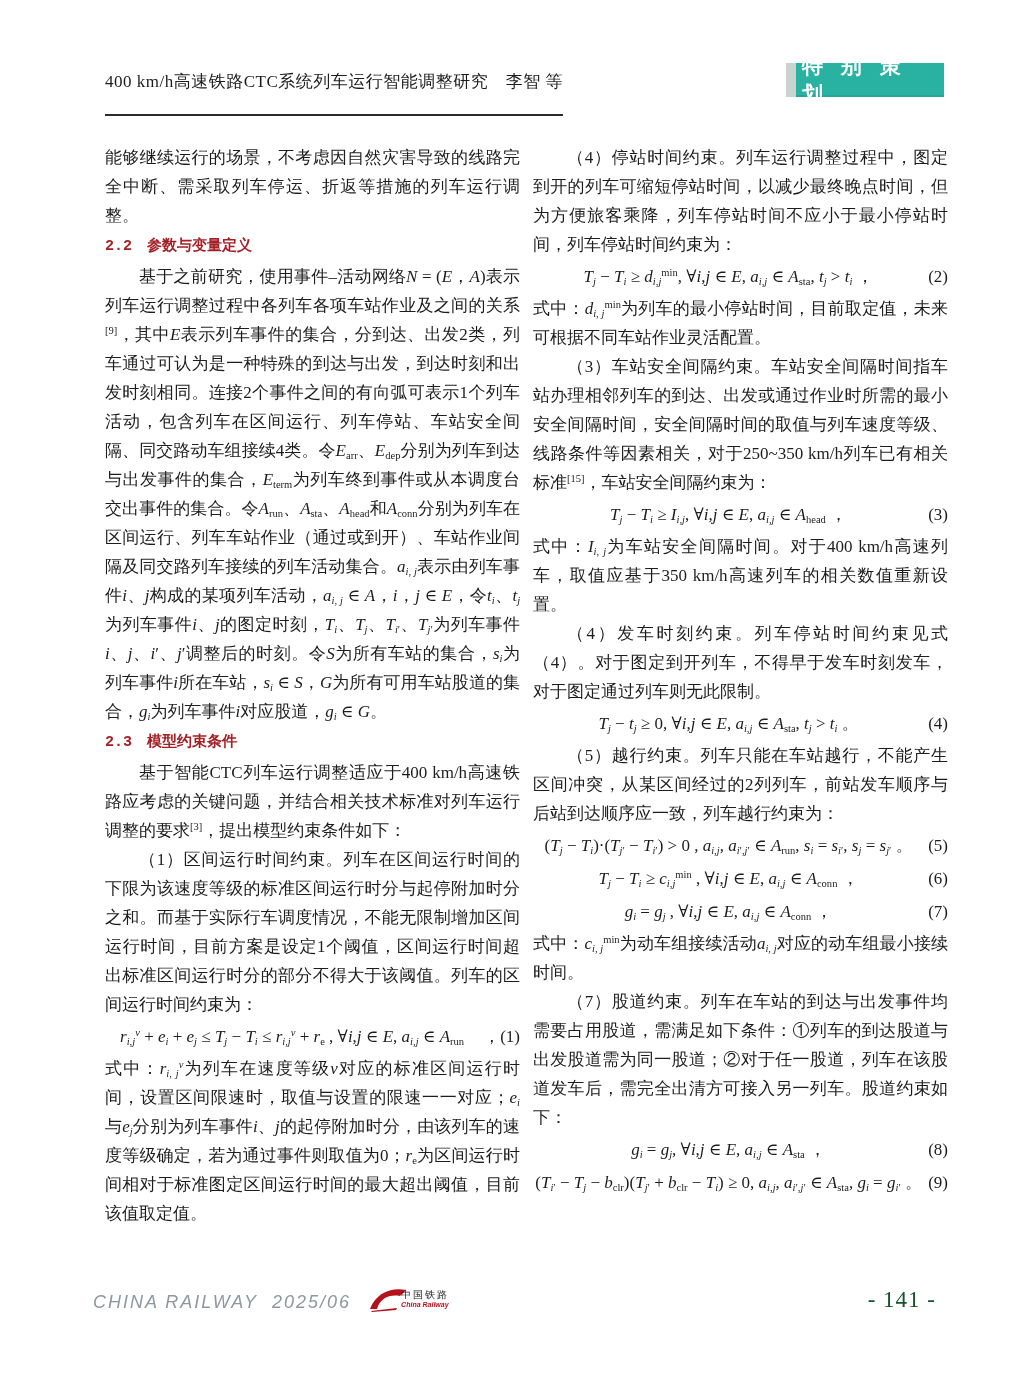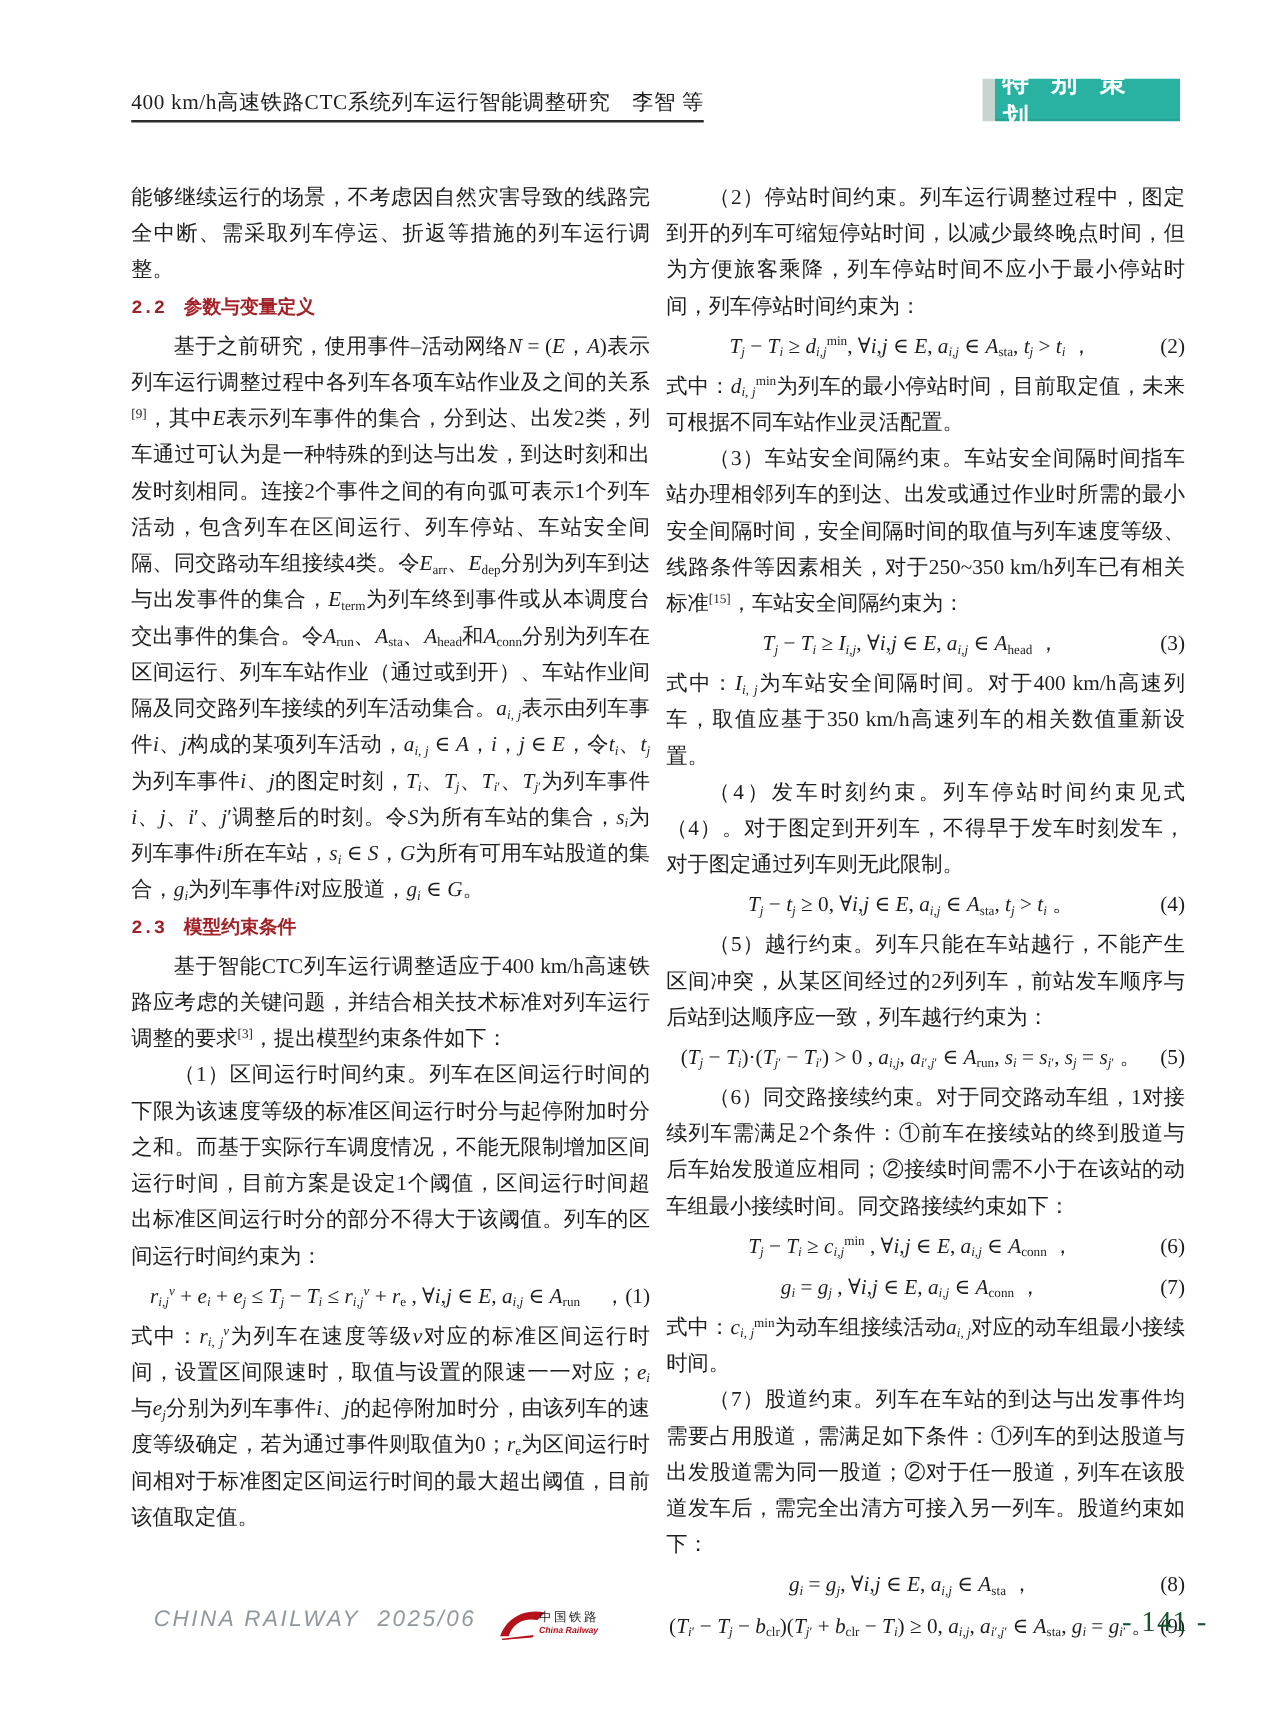--- a/index.html
+++ b/index.html
@@ -11,21 +11,21 @@
   }
   html,body{margin:0;padding:0;background:#ffffff;}
   .page{
     position:relative;width:1020px;height:1375px;background:#ffffff;
     font-family:"Liberation Serif","DejaVu Serif",serif;color:#1d1d1d;overflow:hidden;
   }
   
   .running-title{
     position:absolute;left:105px;top:70px;display:inline-block;
     font-size:17px;letter-spacing:0.5px;color:#1d1d1d;
-    padding-bottom:3px;border-bottom:2px solid #2b2b2b;white-space:nowrap;
+    padding-bottom:21px;border-bottom:2px solid #2b2b2b;white-space:nowrap;
   }
   .badge{
     position:absolute;left:786px;top:63px;height:34px;display:flex;align-items:stretch;
   }
   .badge-strip{width:10px;background:var(--badge-strip);}
   .badge-text{
     width:142px;background:var(--accent-teal);color:#ffffff;
     display:flex;align-items:center;justify-content:center;
     font-family:"Liberation Sans","DejaVu Sans",sans-serif;
     font-size:21px;font-weight:bold;letter-spacing:6px;padding-left:6px;
@@ -45,22 +45,22 @@
   }
   sub,sup{font-size:0.62em;line-height:0;}
   sub{vertical-align:-0.28em;}
   sup{vertical-align:0.55em;}
   i{font-style:italic;}
   .eq{display:flex;align-items:baseline;margin:2px 0;line-height:31px;}
   .eq-body{flex:1;text-align:center;}
   .eq-num{text-align:right;padding-left:4px;}
   
   .footer{
-    position:absolute;left:123px;top:1285px;width:843px;
-    display:flex;align-items:flex-start;
+    position:absolute;left:93px;top:1285px;width:843px;
+    display:flex;align-items:flex-end;
   }
   .journal{
     font-family:"Liberation Sans","DejaVu Sans",sans-serif;font-style:italic;
     color:var(--footer-gray);font-size:18px;letter-spacing:2px;white-space:nowrap;
   }
   .journal.issue{margin-left:14px;}
   .logo{display:flex;align-items:center;margin-left:16px;}
   .logo svg{display:block;}
   .logo-text{display:flex;flex-direction:column;margin-left:-6px;line-height:1;}
   .logo-cn{font-size:10px;font-weight:normal;color:#1d1d1d;letter-spacing:2px;font-family:"Liberation Sans",sans-serif;}
@@ -89,21 +89,21 @@
       <p class="indent">基于智能CTC列车运行调整适应于400 km/h高速铁路应考虑的关键问题，并结合相关技术标准对列车运行调整的要求<sup>[3]</sup>，提出模型约束条件如下：</p>
       <p class="indent">（1）区间运行时间约束。列车在区间运行时间的下限为该速度等级的标准区间运行时分与起停附加时分之和。而基于实际行车调度情况，不能无限制增加区间运行时间，目前方案是设定1个阈值，区间运行时间超出标准区间运行时分的部分不得大于该阈值。列车的区间运行时间约束为：</p>
       <div class="eq">
         <span class="eq-body"><i>r</i><sub><i>i</i>,<i>j</i></sub><sup><i>v</i></sup> + <i>e</i><sub><i>i</i></sub> + <i>e</i><sub><i>j</i></sub> ≤ <i>T</i><sub><i>j</i></sub> − <i>T</i><sub><i>i</i></sub> ≤ <i>r</i><sub><i>i</i>,<i>j</i></sub><sup><i>v</i></sup> + <i>r</i><sub>e</sub> , ∀<i>i</i>,<i>j</i> ∈ <i>E</i>, <i>a</i><sub><i>i</i>,<i>j</i></sub> ∈ <i>A</i><sub>run</sub></span>
         <span class="eq-num">，(1)</span>
       </div>
       <p>式中：<i>r</i><sub><i>i</i>, <i>j</i></sub><sup><i>v</i></sup>为列车在速度等级<i>v</i>对应的标准区间运行时间，设置区间限速时，取值与设置的限速一一对应；<i>e</i><sub><i>i</i></sub>与<i>e</i><sub><i>j</i></sub>分别为列车事件<i>i</i>、<i>j</i>的起停附加时分，由该列车的速度等级确定，若为通过事件则取值为0；<i>r</i><sub>e</sub>为区间运行时间相对于标准图定区间运行时间的最大超出阈值，目前该值取定值。</p>
     </div>
 
     <div class="col col-right">
-      <p class="indent">（2）停站时间约束。列车运行调整过程中，图定到开的列车可缩短停站时间，以减少最终晚点时间，但为方便旅客乘降，列车停站时间不应小于最小停站时间，列车停站时间约束为：</p>
+      <p class="indent">（4）停站时间约束。列车运行调整过程中，图定到开的列车可缩短停站时间，以减少最终晚点时间，但为方便旅客乘降，列车停站时间不应小于最小停站时间，列车停站时间约束为：</p>
       <div class="eq">
         <span class="eq-body"><i>T</i><sub><i>j</i></sub> − <i>T</i><sub><i>i</i></sub> ≥ <i>d</i><sub><i>i</i>,<i>j</i></sub><sup>min</sup>, ∀<i>i</i>,<i>j</i> ∈ <i>E</i>, <i>a</i><sub><i>i</i>,<i>j</i></sub> ∈ <i>A</i><sub>sta</sub>, <i>t</i><sub><i>j</i></sub> &gt; <i>t</i><sub><i>i</i></sub> ，</span>
         <span class="eq-num">(2)</span>
       </div>
       <p>式中：<i>d</i><sub><i>i</i>, <i>j</i></sub><sup>min</sup>为列车的最小停站时间，目前取定值，未来可根据不同车站作业灵活配置。</p>
       <p class="indent">（3）车站安全间隔约束。车站安全间隔时间指车站办理相邻列车的到达、出发或通过作业时所需的最小安全间隔时间，安全间隔时间的取值与列车速度等级、线路条件等因素相关，对于250~350 km/h列车已有相关标准<sup>[15]</sup>，车站安全间隔约束为：</p>
       <div class="eq">
         <span class="eq-body"><i>T</i><sub><i>j</i></sub> − <i>T</i><sub><i>i</i></sub> ≥ <i>I</i><sub><i>i</i>,<i>j</i></sub>, ∀<i>i</i>,<i>j</i> ∈ <i>E</i>, <i>a</i><sub><i>i</i>,<i>j</i></sub> ∈ <i>A</i><sub>head</sub> ，</span>
         <span class="eq-num">(3)</span>
       </div>
@@ -111,21 +111,20 @@
       <p class="indent">（4）发车时刻约束。列车停站时间约束见式（4）。对于图定到开列车，不得早于发车时刻发车，对于图定通过列车则无此限制。</p>
       <div class="eq">
         <span class="eq-body"><i>T</i><sub><i>j</i></sub> − <i>t</i><sub><i>j</i></sub> ≥ 0, ∀<i>i</i>,<i>j</i> ∈ <i>E</i>, <i>a</i><sub><i>i</i>,<i>j</i></sub> ∈ <i>A</i><sub>sta</sub>, <i>t</i><sub><i>j</i></sub> &gt; <i>t</i><sub><i>i</i></sub> 。</span>
         <span class="eq-num">(4)</span>
       </div>
       <p class="indent">（5）越行约束。列车只能在车站越行，不能产生区间冲突，从某区间经过的2列列车，前站发车顺序与后站到达顺序应一致，列车越行约束为：</p>
       <div class="eq">
         <span class="eq-body">(<i>T</i><sub><i>j</i></sub> − <i>T</i><sub><i>i</i></sub>)·(<i>T</i><sub><i>j</i>′</sub> − <i>T</i><sub><i>i</i>′</sub>) &gt; 0 , <i>a</i><sub><i>i</i>,<i>j</i></sub>, <i>a</i><sub><i>i</i>′,<i>j</i>′</sub> ∈ <i>A</i><sub>run</sub>, <i>s</i><sub><i>i</i></sub> = <i>s</i><sub><i>i</i>′</sub>, <i>s</i><sub><i>j</i></sub> = <i>s</i><sub><i>j</i>′</sub> 。</span>
         <span class="eq-num">(5)</span>
       </div>
-      <p class="indent">（6）同交路接续约束。对于同交路动车组，1对接续列车需满足2个条件：①前车在接续站的终到股道与后车始发股道应相同；②接续时间需不小于在该站的动车组最小接续时间。同交路接续约束如下：</p>
       <div class="eq">
         <span class="eq-body"><i>T</i><sub><i>j</i></sub> − <i>T</i><sub><i>i</i></sub> ≥ <i>c</i><sub><i>i</i>,<i>j</i></sub><sup>min</sup> , ∀<i>i</i>,<i>j</i> ∈ <i>E</i>, <i>a</i><sub><i>i</i>,<i>j</i></sub> ∈ <i>A</i><sub>conn</sub> ，</span>
         <span class="eq-num">(6)</span>
       </div>
       <div class="eq">
         <span class="eq-body"><i>g</i><sub><i>i</i></sub> = <i>g</i><sub><i>j</i></sub> , ∀<i>i</i>,<i>j</i> ∈ <i>E</i>, <i>a</i><sub><i>i</i>,<i>j</i></sub> ∈ <i>A</i><sub>conn</sub> ，</span>
         <span class="eq-num">(7)</span>
       </div>
       <p>式中：<i>c</i><sub><i>i</i>, <i>j</i></sub><sup>min</sup>为动车组接续活动<i>a</i><sub><i>i</i>, <i>j</i></sub>对应的动车组最小接续时间。</p>
       <p class="indent">（7）股道约束。列车在车站的到达与出发事件均需要占用股道，需满足如下条件：①列车的到达股道与出发股道需为同一股道；②对于任一股道，列车在该股道发车后，需完全出清方可接入另一列车。股道约束如下：</p>

